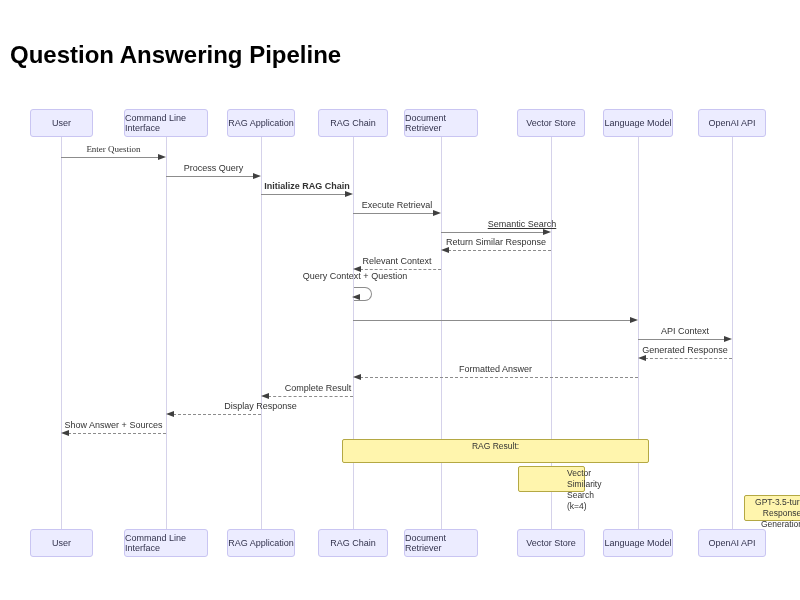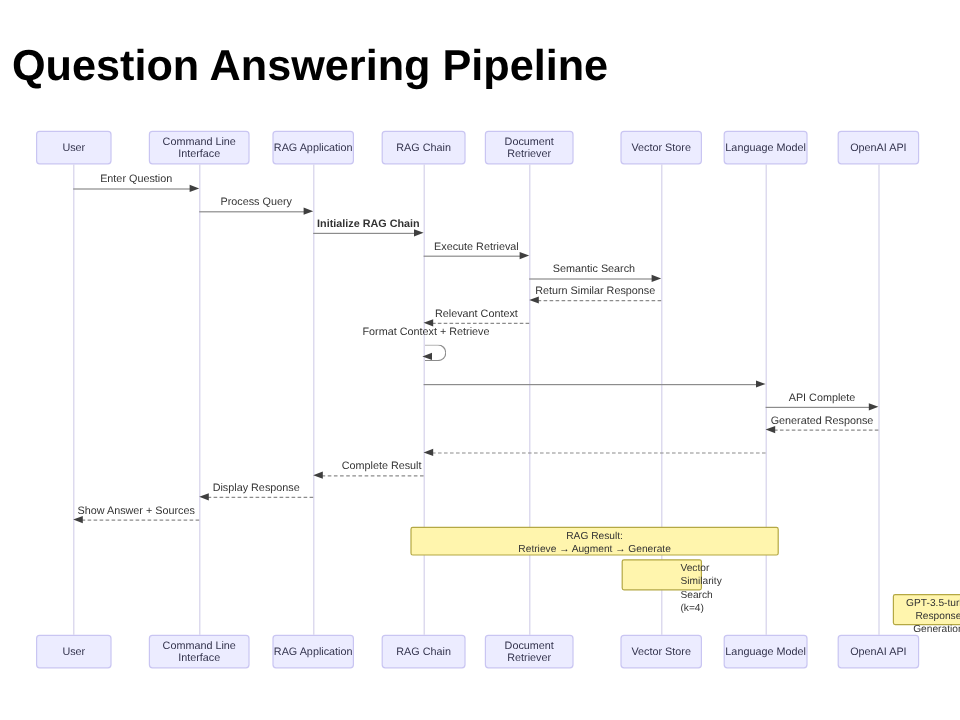--- a/index.html
+++ b/index.html
@@ -1,22 +1,22 @@
 <!DOCTYPE html>
 <html><head>
 <meta charset="utf-8">
 <style>
   html,body { margin:0; padding:0; background:#fff; }
   #stage { position:relative; width:800px; height:600px; background:#ffffff; overflow:hidden;
            font-family:"Liberation Sans", sans-serif; }
-  .title { position:absolute; left:10px; top:38px; font-size:36px; line-height:34px;
+  .title { position:absolute; left:10px; top:38px; font-size:24px; line-height:34px;
            font-weight:700; color:#000; }
   .actor { position:absolute; height:28px; background:#ECECFF; border:1px solid #C9C5F2;
            border-radius:3px; box-sizing:border-box; display:flex; align-items:center;
-           justify-content:center; font-size:9px; color:#33334d;text-align:center; }
+           justify-content:center; font-size:9px; color:#33334d; }
   .lifeline { position:absolute; top:137px; height:392px; width:1px; background:#D5D2EA; }
   .mlabel { position:absolute; font-size:9px; color:#333; text-align:center; white-space:nowrap; }
   .ln  { position:absolute; height:0; border-top:1px solid #8c8c8c; }
   .lnd { position:absolute; height:0; border-top:1px dashed #8c8c8c; }
   .head-r { position:absolute; width:0; height:0; border-top:3px solid transparent;
             border-bottom:3px solid transparent; border-left:8px solid #3f3f3f; }
   .head-l { position:absolute; width:0; height:0; border-top:3px solid transparent;
             border-bottom:3px solid transparent; border-right:8px solid #3f3f3f; }
   .selfloop { position:absolute; left:354px; top:287px; width:17px; height:12px;
               border:1px solid #8c8c8c; border-left:none; border-radius:0 12px 12px 0; }
@@ -42,81 +42,81 @@
 
   <div class="lifeline" style="left:61px;"></div>
   <div class="lifeline" style="left:166px;"></div>
   <div class="lifeline" style="left:261px;"></div>
   <div class="lifeline" style="left:353px;"></div>
   <div class="lifeline" style="left:441px;"></div>
   <div class="lifeline" style="left:551px;"></div>
   <div class="lifeline" style="left:638px;"></div>
   <div class="lifeline" style="left:732px;"></div>
 
-  <div class="mlabel" style="left:61px; top:144px; width:105px;">Enter Question</div>
+  <div class="mlabel" style="left:61px; top:144px; width:105px;font-family:Liberation Serif, serif;">Enter Question</div>
   <div class="ln" style="left:61px; top:157px; width:98px;"></div>
   <div class="head-r" style="left:158px; top:154px;"></div>
 
   <div class="mlabel" style="left:166px; top:163px; width:95px;">Process Query</div>
   <div class="ln" style="left:166px; top:176px; width:88px;"></div>
   <div class="head-r" style="left:253px; top:173px;"></div>
 
   <div class="mlabel" style="left:261px; top:181px; width:92px;font-weight:bold;">Initialize RAG Chain</div>
   <div class="ln" style="left:261px; top:194px; width:85px;"></div>
   <div class="head-r" style="left:345px; top:191px;"></div>
 
   <div class="mlabel" style="left:353px; top:200px; width:88px;">Execute Retrieval</div>
   <div class="ln" style="left:353px; top:213px; width:81px;"></div>
   <div class="head-r" style="left:433px; top:210px;"></div>
 
-  <div class="mlabel" style="left:440px; top:219px; width:110px;">Semantic Search</div>
+  <div class="mlabel" style="left:467px; top:219px; width:110px;text-decoration:underline;">Semantic Search</div>
   <div class="ln" style="left:441px; top:232px; width:103px;"></div>
   <div class="head-r" style="left:543px; top:229px;"></div>
 
   <div class="mlabel" style="left:441px; top:237px; width:110px;">Return Similar Response</div>
   <div class="lnd" style="left:448px; top:250px; width:103px;"></div>
   <div class="head-l" style="left:441px; top:247px;"></div>
 
   <div class="mlabel" style="left:353px; top:256px; width:88px;">Relevant Context</div>
   <div class="lnd" style="left:360px; top:269px; width:81px;"></div>
   <div class="head-l" style="left:353px; top:266px;"></div>
 
-  <div class="mlabel" style="left:275px; top:271px; width:160px;">Format Context + Retrieve</div>
+  <div class="mlabel" style="left:275px; top:271px; width:160px;">Query Context + Question</div>
   <div class="selfloop"></div>
   <div class="head-l" style="left:352px; top:294px;"></div>
 
   <div class="ln" style="left:353px; top:320px; width:278px;"></div>
   <div class="head-r" style="left:630px; top:317px;"></div>
 
-  <div class="mlabel" style="left:638px; top:326px; width:94px;">API Complete</div>
+  <div class="mlabel" style="left:638px; top:326px; width:94px;">API Context</div>
   <div class="ln" style="left:638px; top:339px; width:87px;"></div>
   <div class="head-r" style="left:724px; top:336px;"></div>
 
   <div class="mlabel" style="left:638px; top:345px; width:94px;">Generated Response</div>
   <div class="lnd" style="left:645px; top:358px; width:87px;"></div>
   <div class="head-l" style="left:638px; top:355px;"></div>
 
+  <div class="mlabel" style="left:353px; top:364px; width:285px;">Formatted Answer</div>
   <div class="lnd" style="left:360px; top:377px; width:278px;"></div>
   <div class="head-l" style="left:353px; top:374px;"></div>
 
   <div class="mlabel" style="left:272px; top:383px; width:92px;">Complete Result</div>
   <div class="lnd" style="left:268px; top:396px; width:85px;"></div>
   <div class="head-l" style="left:261px; top:393px;"></div>
 
-  <div class="mlabel" style="left:166px; top:401px; width:95px;">Display Response</div>
+  <div class="mlabel" style="left:166px; top:401px; width:95px;padding-left:47px;">Display Response</div>
   <div class="lnd" style="left:173px; top:414px; width:88px;"></div>
   <div class="head-l" style="left:166px; top:411px;"></div>
 
   <div class="mlabel" style="left:61px; top:420px; width:105px;">Show Answer + Sources</div>
   <div class="lnd" style="left:68px; top:433px; width:98px;"></div>
   <div class="head-l" style="left:61px; top:430px;"></div>
 
   <div class="note" style="left:342px; top:439px; width:307px; height:24px;">
     <div>RAG Result:</div>
-    <div>Retrieve → Augment → Generate</div>
   </div>
   <div class="note" style="left:518px; top:466px; width:67px; height:26px;padding-left:48px;">
     <div>Vector Similarity</div>
     <div>Search (k=4)</div>
   </div>
   <div class="note" style="left:696px; top:495px; width:76px; height:26px;margin-left:48px;">
     <div>GPT-3.5-turbo</div>
     <div>Response Generation</div>
   </div>
 

